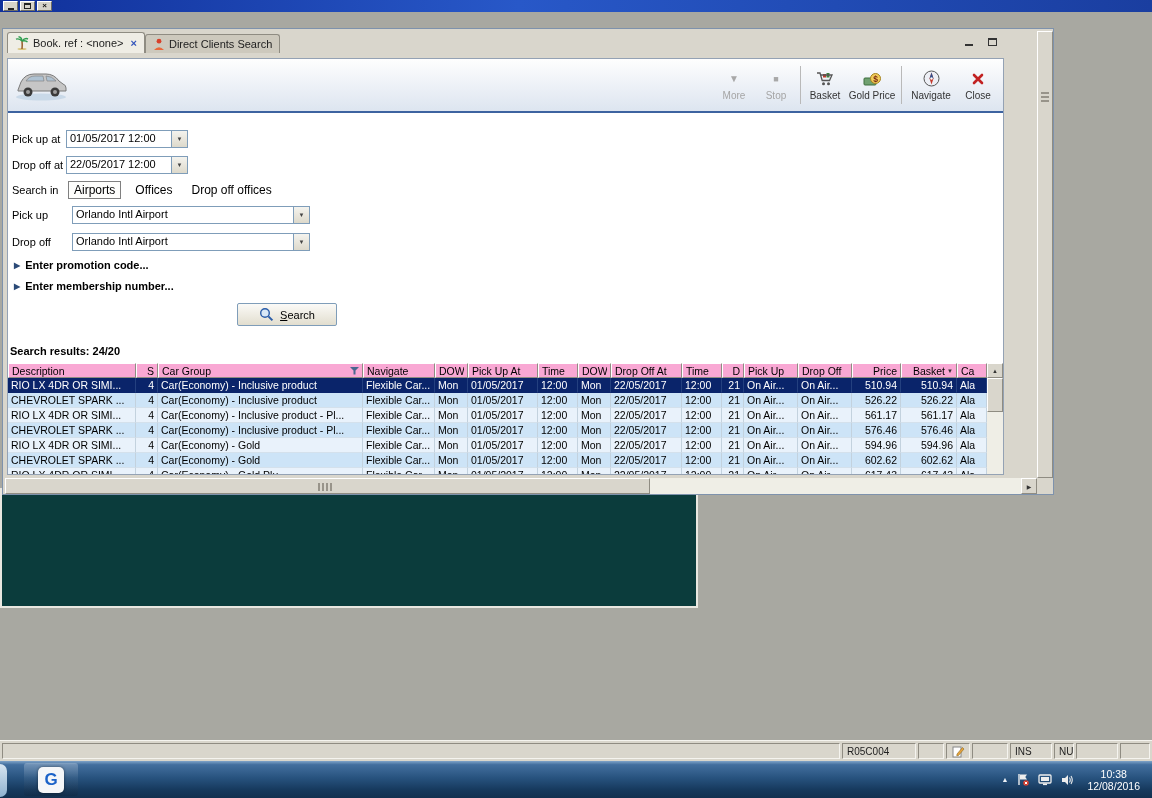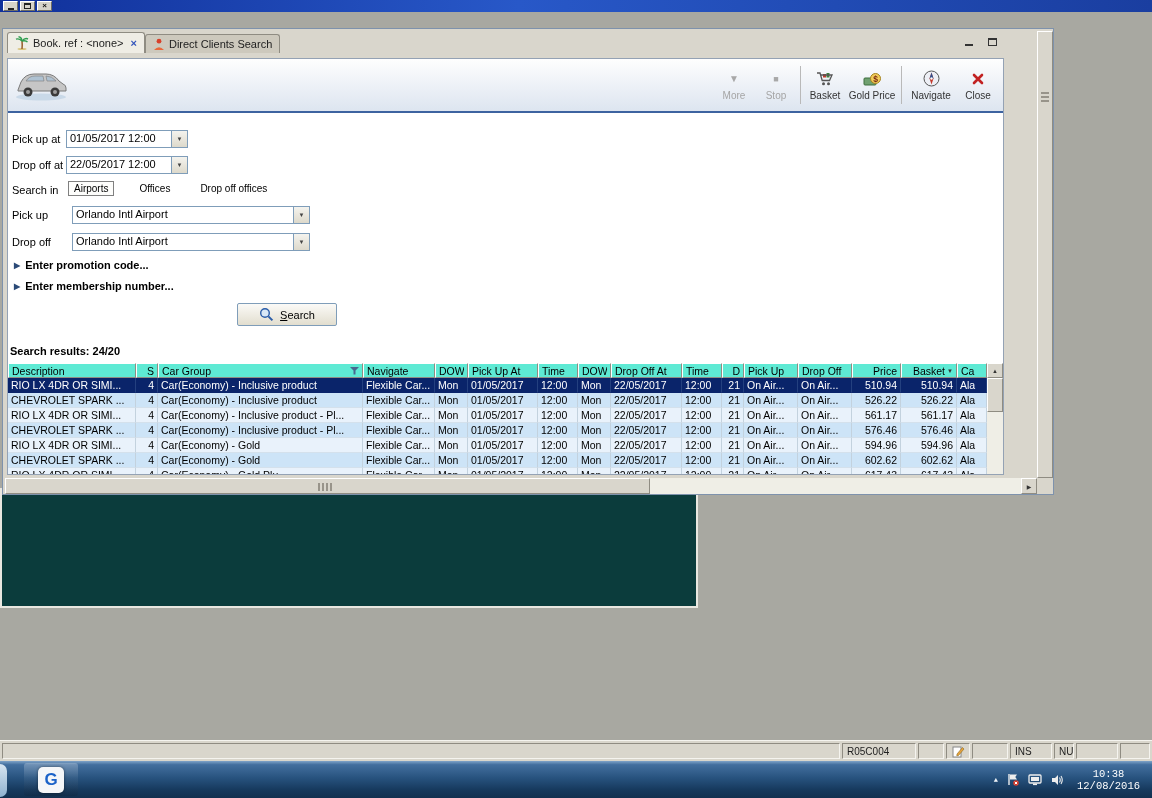--- a/index.html
+++ b/index.html
@@ -53,38 +53,38 @@
   .ticon{height:18px;display:flex;align-items:center;justify-content:center;}
   .ticon-glyph{font-size:10px;color:#A8A8A8;}
   .tsep{width:1px;background:#B9B9B9;margin:5px 3px;}
 
   
   .flabel{position:absolute;font-size:11px;color:#000;white-space:nowrap;}
   .combo{position:absolute;height:18px;background:#fff;border:1px solid #7F9DB9;display:flex;font-size:11px;}
   .cval{flex:1;padding:1px 3px;white-space:nowrap;overflow:hidden;}
   .cbtn{width:16px;background:linear-gradient(#F4F3EE,#DDD9CB);border-left:1px solid #7F9DB9;
         display:flex;align-items:center;justify-content:center;font-size:6px;color:#444;}
-  .si-row{position:absolute;left:60px;top:122px;display:flex;gap:20px;align-items:center;font-size:10px;}
+  .si-row{position:absolute;left:60px;top:122px;display:flex;gap:9px;align-items:center;font-size:12px;}
   .si-opt{padding:1px 5px;white-space:nowrap;}
   .si-opt.selected{border:1px solid #808080;background:#FDFDFB;}
   .expander{position:absolute;display:flex;align-items:center;gap:5px;font-size:11px;font-weight:bold;}
   .exp-arrow{font-size:8px;color:#2B4A77;}
   .search-btn{position:absolute;left:229px;top:244px;width:100px;height:23px;
               background:linear-gradient(#FBFAF7,#E2DECF);border:1px solid #7F9DB9;border-radius:2px;
               display:flex;align-items:center;justify-content:center;gap:6px;font-size:11px;}
   .results-label{position:absolute;left:2px;top:286px;font-size:11px;font-weight:bold;}
 
   
   .grid{position:absolute;left:0;top:304px;width:995px;height:111px;overflow:hidden;background:#fff;}
   .grid-cols{position:absolute;left:0;top:0;width:979px;}
   .grow{display:flex;height:15px;}
   .gcell{padding:0 3px;font-size:10.5px;line-height:14px;white-space:nowrap;overflow:hidden;
          border-right:1px solid #C3D2DE;border-bottom:1px solid #D4E1EC;flex:none;}
   .gcell.num{text-align:right;}
-  .ghead{background:#5eead4;border:1px solid;border-color:#FFFFFF #8F8C82 #8F8C82 #FFFFFF;
+  .ghead{background:#f9a8d4;border:1px solid;border-color:#FFFFFF #8F8C82 #8F8C82 #FFFFFF;
          display:flex;align-items:center;gap:2px;}
   .ghead .hlabel{flex:1;overflow:hidden;white-space:nowrap;}
   .ghead.num .hlabel{text-align:right;}
   .sorticon{font-size:6px;color:#333;}
   .sel{background:#0A246A;color:#fff;}
   .sel .gcell{border-right-color:#24407F;border-bottom-color:#0A246A;}
   .r-blue{background:#CDE4F7;}
   .r-lite{background:#E9F2FB;}
   .gvsb{position:absolute;left:979px;top:0;width:16px;height:111px;background:#EFEEE6;}
   .sb-btn{position:absolute;left:0;top:0;width:16px;height:15px;background:#D9D6CC;border:1px solid;
@@ -118,21 +118,21 @@
   
   .taskbar{position:absolute;left:0;top:761px;width:1152px;height:37px;overflow:hidden;
            background:linear-gradient(#7FA3C8 0%,#436F9E 10%,#28537F 45%,#16395D 78%,#12304F 100%);}
   .start-sliver{position:absolute;left:0;top:3px;width:7px;height:33px;border-radius:0 7px 7px 0;
                 background:linear-gradient(#E8F2FA,#9DC0DE);opacity:.9;}
   .gbtn{position:absolute;left:24px;top:2px;width:54px;height:33px;display:flex;align-items:center;
         justify-content:center;border-radius:3px;
         background:linear-gradient(rgba(255,255,255,.25),rgba(255,255,255,.06) 45%,rgba(0,0,0,.10));}
   .gsq{width:26px;height:26px;background:#F4F6F8;border-radius:5px;display:flex;align-items:center;
        justify-content:center;font-weight:bold;font-size:17px;color:#1A62C8;box-shadow:0 0 3px rgba(0,0,0,.45);}
-  .tray{position:absolute;right:4px;top:0;height:37px;display:flex;align-items:center;gap:9px;font-family:Liberation Mono, monospace;}
+  .tray{position:absolute;right:4px;top:0;height:37px;display:flex;align-items:center;gap:9px;}
   .tray-chevron{color:#EDF2F7;font-size:7px;}
   .clock{display:flex;flex-direction:column;align-items:center;justify-content:center;color:#fff;
          font-size:10.5px;line-height:12px;margin-left:4px;padding-right:8px;text-align:center;}
 </style>
 </head>
 <body>
 
 <div class="screen">
 
   <div class="titlebar">

